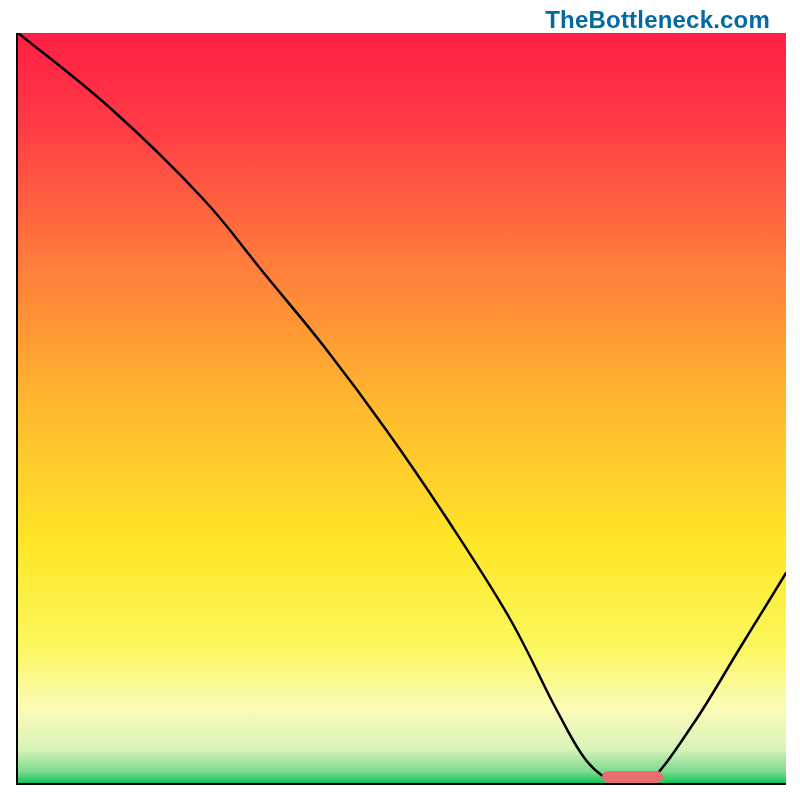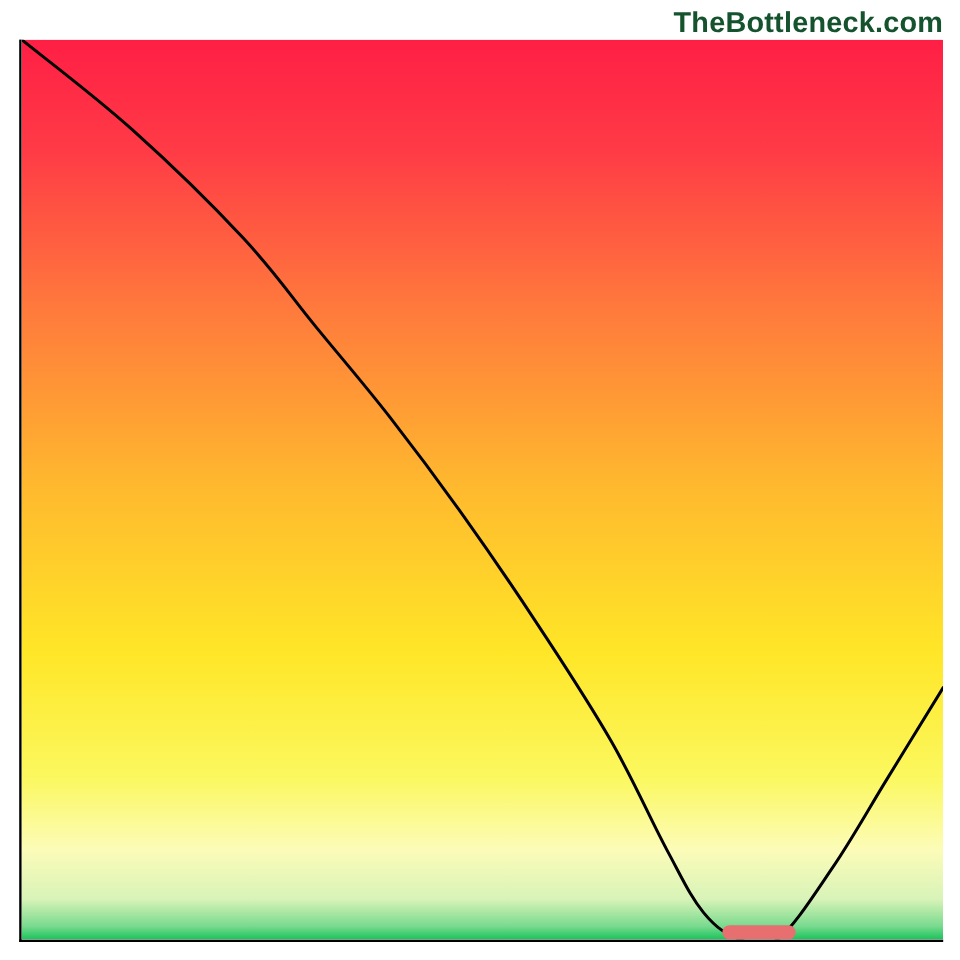--- a/index.html
+++ b/index.html
@@ -21,26 +21,26 @@
     top: 33px;
     width: 768px;
     height: 750px;
     border-left: 2px solid #000;
     border-bottom: 2px solid #000;
     overflow: hidden;
   }
   .watermark {
     position: absolute;
     top: 6px;
-    right: 14px;
+    right: 30px;
     font-family: Arial, Helvetica, sans-serif;
     font-size: 24px;
     font-weight: bold;
     letter-spacing: 0.2px;
-    color: #14532d;
+    color: #0369a1;
     user-select: none;
   }
   .curve {
     position: absolute;
     left: 0;
     top: 0;
     width: 768px;
     height: 750px;
     pointer-events: none;
   }

